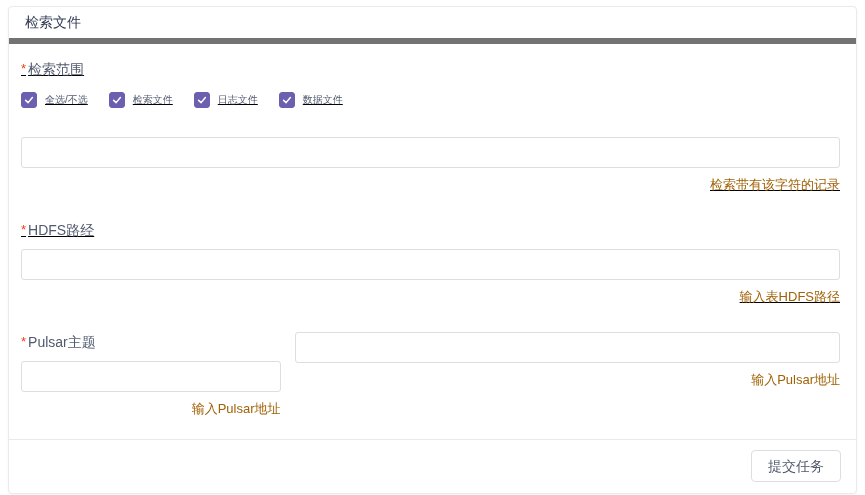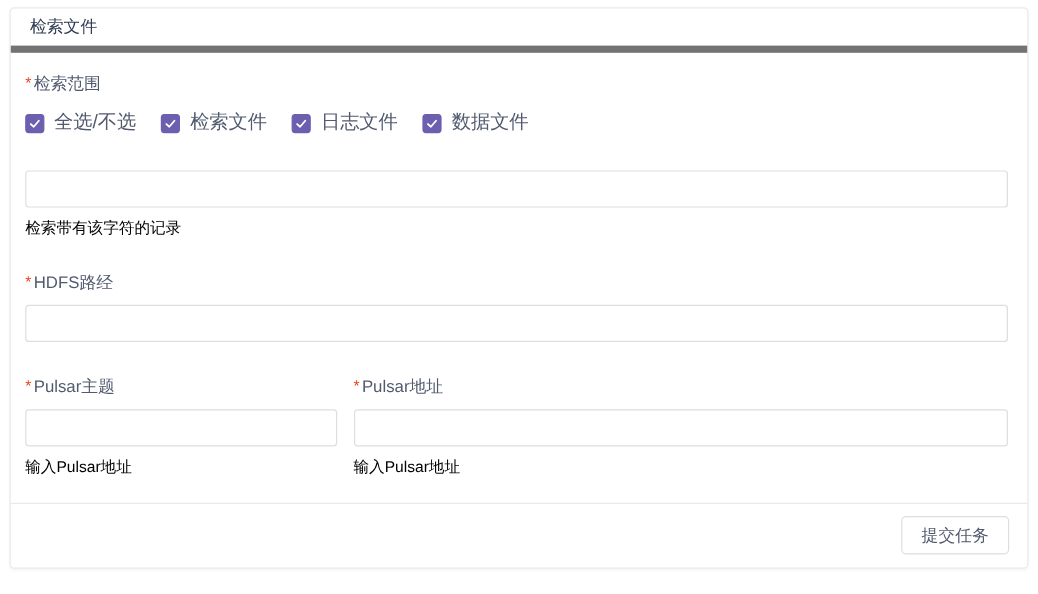--- a/index.html
+++ b/index.html
@@ -23,21 +23,21 @@
     align-items: center;
     border-bottom: 6px solid #737373;
   }
   .card-title {
     font-size: 14px;
     color: #2f3a52;
   }
   .card-body {
     padding: 15px 16px 10px 12px;
   }
-  .form-item { margin-bottom: 27px; }
+  .form-item { margin-bottom: 27px; text-decoration: underline; }
   .form-item.tight { margin-bottom: 29px; }
   .form-label {
     display: block;
     font-size: 14px;
     color: #515a6e;
     line-height: 20px;
     margin-bottom: 9px;
   }
   .req {
     color: #ed4014;
@@ -61,43 +61,44 @@
     border-radius: 3px;
     background: #6c5fb0;
     border: 1px solid #6c5fb0;
     display: inline-flex;
     align-items: center;
     justify-content: center;
     flex: none;
   }
   .checkbox-box svg { display: block; }
   .checkbox-label {
-    font-size: 16px;
+    font-size: 10px;
     color: #515a6e;
     margin-left: 8px;
     margin-right: 8px;
     white-space: nowrap;
   }
   .text-input {
     display: block;
     width: 100%;
     height: 31px;
     border: 1px solid #dcdee2;
     border-radius: 3px;
     background: #fff;
     padding: 0 8px;
     font-size: 14px;
     color: #515a6e;
     outline: none;
   }
   .helper {
     font-size: 13px;
-    color: #000000;
+    color: #a16207;
     line-height: 16px;
     margin-top: 9px;
+    text-align: right;
   }
   .two-col {
     display: flex;
     margin-bottom: 12px;
   }
   .col-third {
     width: 33.4%;
     padding-right: 14px;
   }
   .col-rest { flex: 1; }
@@ -174,30 +175,30 @@
     </div>
 
     <div class="form-item">
       <input type="text" class="text-input" value="" style="">
       <div class="helper">检索带有该字符的记录</div>
     </div>
 
     <div class="form-item">
       <span class="form-label"><span class="req">*</span><span>HDFS路经</span></span>
       <input type="text" class="text-input" value="" style="">
+      <div class="helper">输入表HDFS路径</div>
     </div>
 
     <div class="two-col">
       <div class="col-third">
         <span class="form-label"><span class="req">*</span><span>Pulsar主题</span></span>
         <input type="text" class="text-input" value="" style="">
         <div class="helper">输入Pulsar地址</div>
       </div>
       <div class="col-rest">
-        <span class="form-label"><span class="req">*</span><span>Pulsar地址</span></span>
         <input type="text" class="text-input" value="" style="">
         <div class="helper">输入Pulsar地址</div>
       </div>
     </div>
 
   </div>
 
   <div class="card-footer">
     <button class="submit-btn">提交任务</button>
   </div>

